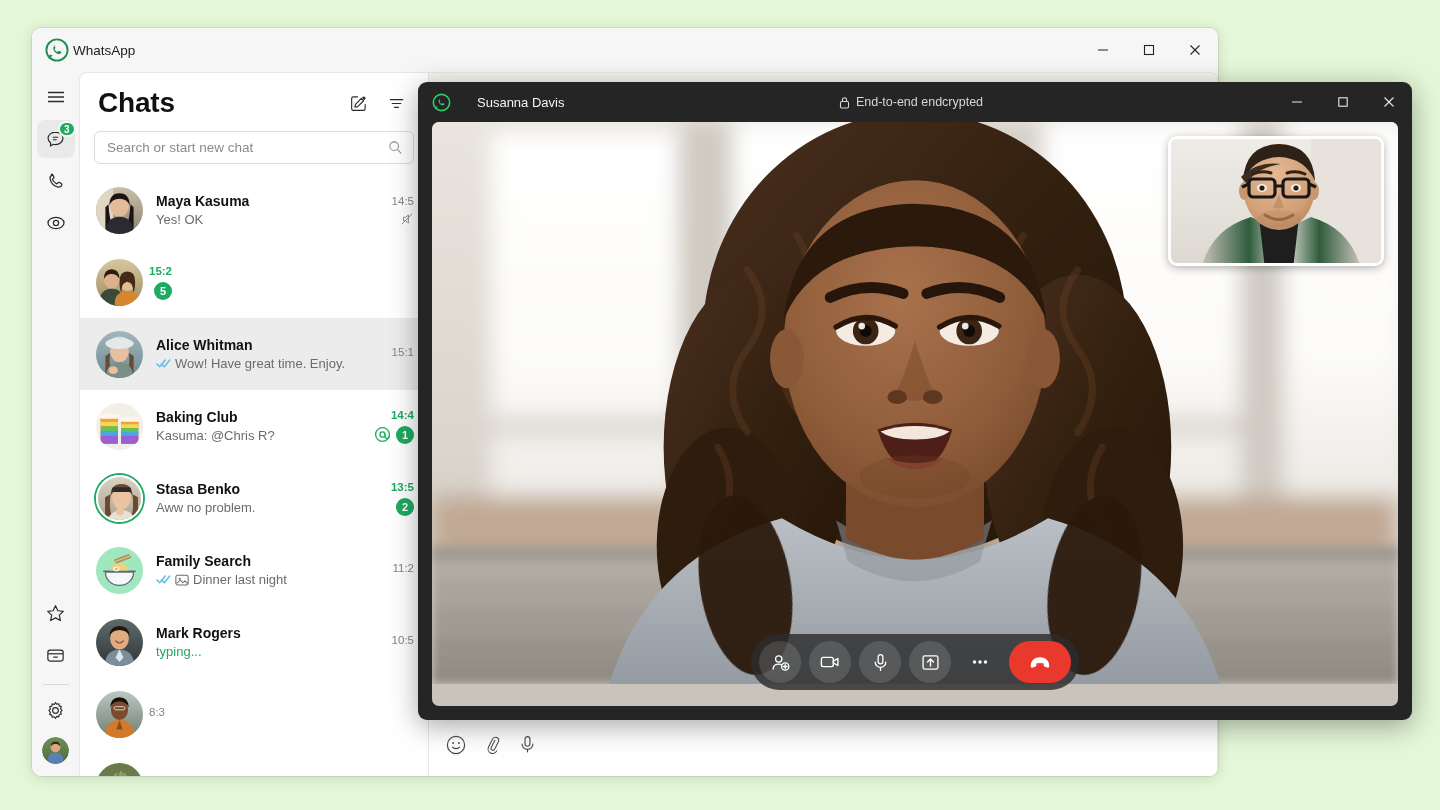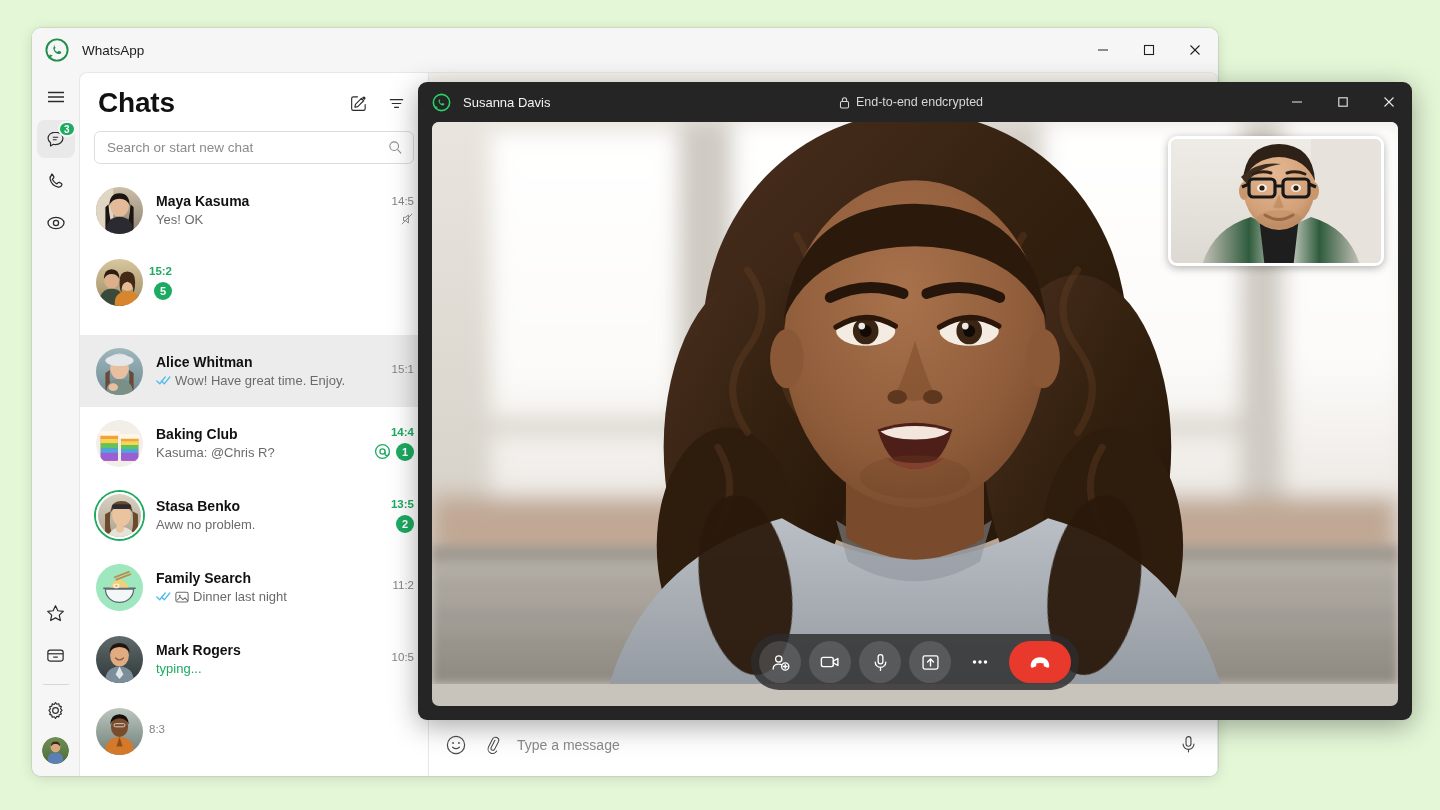--- a/index.html
+++ b/index.html
@@ -29,21 +29,21 @@
   
   #titlebar {
     height: 44px;
     display: flex;
     align-items: center;
     background: #f6f6f6;
     position: relative;
   }
   #titlebar .wa-logo { margin-left: 13px; width: 24px; height: 24px; }
   #titlebar .app-title {
-    margin-left: 13px;
+    margin-left: 4px;
     font-size: 13.5px;
     color: #1c1c1c;
   }
   .win-controls {
     position: absolute; right: 0; top: 0;
     height: 44px; display: flex;
   }
   .win-btn {
     width: 46px; height: 44px;
     display: flex; align-items: center; justify-content: center;
@@ -149,21 +149,21 @@
     font-size: 13.5px; color: #8b8b8b;
     flex: 1;
   }
   #rows { flex: 1; overflow: hidden; }
   .chat-row {
     display: flex;
     padding: 9px 14px 9px 16px;
     align-items: center;
     height: 72px;
   }
-  .chat-row.selected { background: #ececec; margin-top: 17px; }
+  .chat-row.selected { background: #ececec; }
   .avatar {
     width: 47px; height: 47px;
     border-radius: 50%;
     flex-shrink: 0;
     overflow: hidden;
     position: relative;
   }
   .avatar.ring {
     box-shadow: 0 0 0 2px #1daa61;
     border: 2px solid #fff;
@@ -243,20 +243,21 @@
     box-shadow: 0 6px 28px rgba(0,0,0,0.35);
     overflow: hidden;
     display: flex; flex-direction: column;
   }
   #call-titlebar {
     height: 40px;
     display: flex; align-items: center;
     position: relative;
     flex-shrink: 0;
     padding-left: 14px;
+    gap: 14px;
   }
   #call-titlebar .wa-logo-sm { width: 19px; height: 19px; }
   #call-titlebar .caller {
     margin-left: 12px;
     font-size: 13px; color: #f2f2f2;
   }
   #call-titlebar .e2e {
     position: absolute;
     left: 0; right: 8px;
     display: flex; align-items: center; justify-content: center;
@@ -825,21 +826,20 @@
             <circle cx="8.8" cy="9.8" r="1" fill="#4a4a4a"></circle>
             <circle cx="15.2" cy="9.8" r="1" fill="#4a4a4a"></circle>
             <path d="M8.3 14.4q3.7 3 7.4 0" fill="none" stroke="#4a4a4a" stroke-width="1.3" stroke-linecap="round"></path>
           </svg>
         </span>
         <span>
           <svg width="22" height="22" viewBox="0 0 24 24">
             <path d="M16.8 7.4l-7.3 7.3a2.4 2.4 0 0 0 3.4 3.4l7.4-7.4a4.1 4.1 0 0 0-5.8-5.8L6.5 12.9a5.8 5.8 0 0 0 8.2 8.2" fill="none" stroke="#4a4a4a" stroke-width="1.3" stroke-linecap="round" transform="rotate(-18 12 12) scale(0.86) translate(2.5,2)"></path>
           </svg>
         </span>
-        <span class="ph">Type a message</span>
         <span>
           <svg width="21" height="21" viewBox="0 0 24 24">
             <rect x="9.2" y="3" width="5.6" height="11" rx="2.8" fill="none" stroke="#4a4a4a" stroke-width="1.3"></rect>
             <path d="M5.8 11.4a6.2 6.2 0 0 0 12.4 0" fill="none" stroke="#4a4a4a" stroke-width="1.3" stroke-linecap="round"></path>
             <line x1="12" y1="17.6" x2="12" y2="21" stroke="#4a4a4a" stroke-width="1.3"></line>
           </svg>
         </span>
       </div>
     </div>
   </div>

